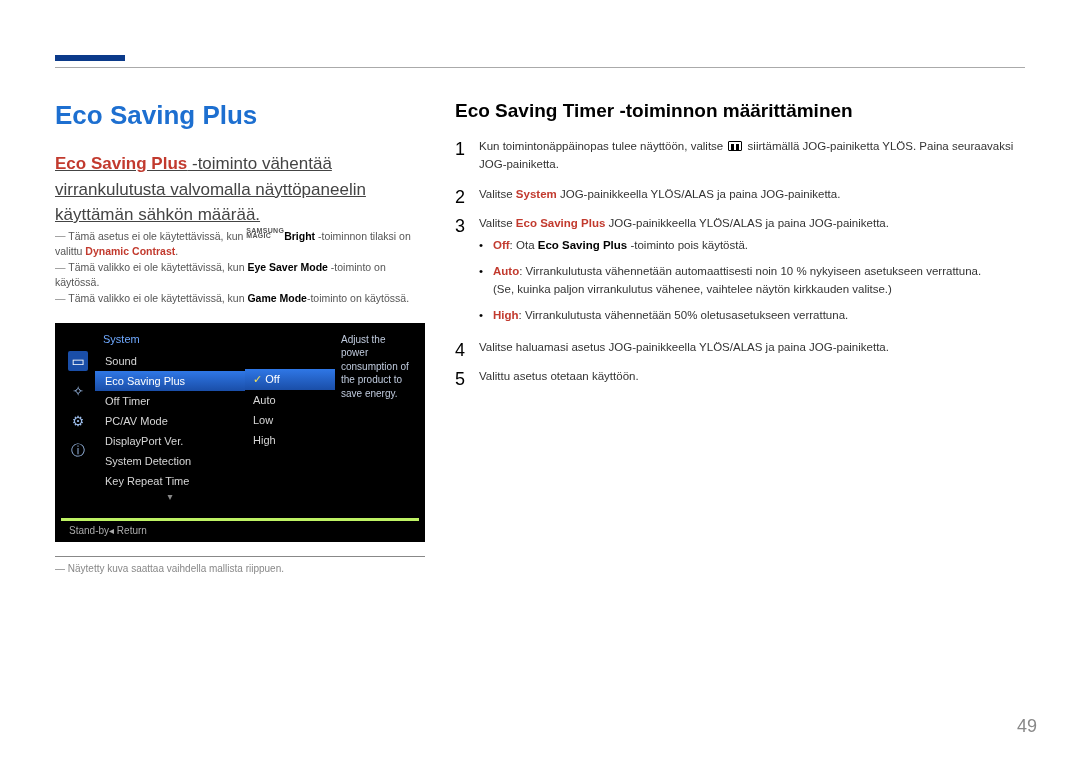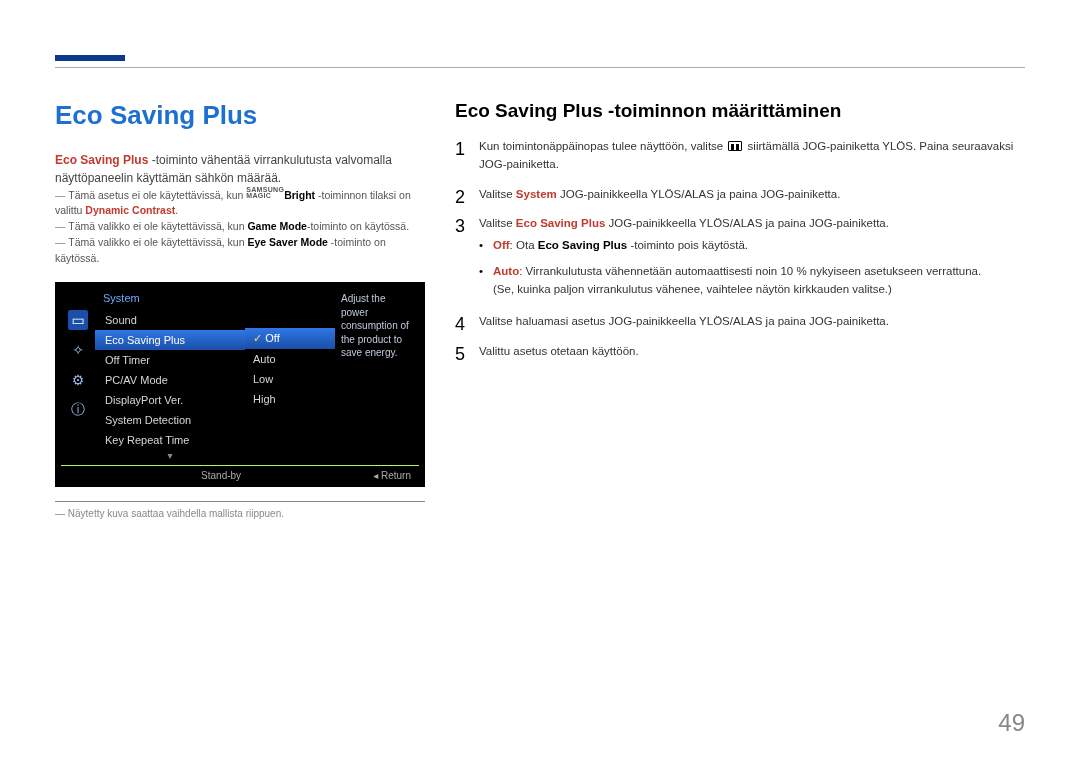--- a/index.html
+++ b/index.html
@@ -41,21 +41,21 @@
     font-size: 26px;
     font-weight: 700;
     margin-bottom: 20px;
   }
   h2.subtitle {
     color: #000;
     font-size: 19px;
     font-weight: 700;
     margin-bottom: 16px;
   }
-  .small { font-size: 12px; line-height: 1.5; color: #444; }
+  .small { font-size: 17px; line-height: 1.5; color: #444; text-decoration: underline; }
   .red { color: #c23a2e; font-weight: 700; }
   .bold { font-weight: 700; color: #000; }
   .note-line { font-size: 10.5px; color: #555; line-height: 1.5; }
   .note-dash::before { content: "― "; color:#888; }
   .footrule {
     border-top: 1px solid #888;
     margin: 14px 0 6px 0;
     width: 100%;
   }
   .footnote { font-size: 10px; color: #888; }
@@ -88,25 +88,25 @@
   .osd-icn.sel { background:#1a4ea8; color:#fff; border-radius:2px; }
   .osd-main { width: 150px; }
   .osd-sub  { width: 90px; }
   .osd-desc { flex:1; font-size:10px; padding: 4px 6px; color:#bfcadd; line-height:1.35;}
   .osd-hdr { color:#6fa9ff; padding: 4px 8px 6px 8px; font-size:11px; }
   .osd-item { padding: 4px 10px; color:#d6d6d6; }
   .osd-item.sel { background: linear-gradient(#2f77e6,#1a4ea8); color:#fff; }
   .osd-sub .osd-item { padding: 4px 8px; }
   .osd-sub .osd-item.sel::before { content:"✓ "; color:#f6e35a; }
   .osd-footer {
-    display:flex; justify-content:space-between;
+    display:flex; justify-content:flex-start;
     font-size:10px; color:#aaa;
     padding: 4px 8px 2px 8px;
-    border-top: 1px solid #bef264;
-    margin-top: 4px;
+    border-top: 3px solid #bef264;
+    margin-top: 16px;
   }
   .osd-footer .ret::before { content:"◂ "; }
   .osd-arrow { text-align:center; color:#888; font-size:10px; }
 
   
   ol.steps { list-style:none; counter-reset: st; }
   ol.steps > li {
     counter-increment: st;
     font-size: 11.5px;
     line-height: 1.55;
@@ -164,22 +164,22 @@
     display:inline-block;
     line-height: 0.8;
     vertical-align: 1px;
     font-weight:700;
   }
   .samsung-magic .r1 { display:block; }
 
   .page-num {
     position:absolute;
     bottom: 26px;
-    right: 55px;
-    font-size: 24px;
+    right: 43px;
+    font-size: 18px;
     color: #888;
   }
 </style>
 </head>
 <body>
 
 <div class="page">
   <div class="accent-bar"></div>
   <div class="top-rule"></div>
 
@@ -190,25 +190,25 @@
 
       <p class="small">
         <span class="red">Eco Saving Plus</span><span> -toiminto vähentää virrankulutusta valvomalla näyttöpaneelin käyttämän sähkön määrää.</span>
       </p>
 
       <p class="note-line note-dash">
         <span>Tämä asetus ei ole käytettävissä, kun </span><span class="samsung-magic"><span class="r1">SAMSUNG</span><span>MAGIC</span></span><span class="bold" style="font-weight:700; color:#000;">Bright</span><span> -toiminnon tilaksi on valittu </span><span class="red">Dynamic Contrast</span><span>.</span>
       </p>
 
       <p class="note-line note-dash">
+        <span>Tämä valikko ei ole käytettävissä, kun </span><span class="bold">Eye Saver Mode</span><span> -toiminto on käytössä.</span>
+      </p>
+
+      <p class="note-line note-dash">
         <span>Tämä valikko ei ole käytettävissä, kun </span><span class="bold">Game Mode</span><span>-toiminto on käytössä.</span>
-      </p>
-
-      <p class="note-line note-dash">
-        <span>Tämä valikko ei ole käytettävissä, kun </span><span class="bold">Eye Saver Mode</span><span> -toiminto on käytössä.</span>
       </p>
 
       <div class="osd">
         <div class="osd-inner">
           <div class="osd-icons">
             <div class="osd-icn sel">▭</div>
             <div class="osd-icn">✧</div>
             <div class="osd-icn">⚙</div>
             <div class="osd-icn">ⓘ</div>
           </div>
@@ -238,40 +238,43 @@
           <span>Stand-by</span>
           <span class="ret">Return</span>
         </div>
       </div>
 
       <div class="footrule"></div>
       <p class="footnote">Näytetty kuva saattaa vaihdella mallista riippuen.</p>
     </div>
 
     <div class="col-right">
-      <h2 class="subtitle">Eco Saving Plus -toiminnon määrittäminen</h2>
+      <h2 class="subtitle">Eco Saving Timer -toiminnon määrittäminen</h2>
 
       <ol class="steps">
         <li>
           <span>Kun toimintonäppäinopas tulee näyttöön, valitse </span><span class="jog-icon"></span><span> siirtämällä JOG-painiketta YLÖS. Paina seuraavaksi JOG-painiketta.</span>
         </li>
         <li>
           <span>Valitse </span><span class="red">System</span><span> JOG-painikkeella YLÖS/ALAS ja paina JOG-painiketta.</span>
         </li>
         <li>
           <span>Valitse </span><span class="red">Eco Saving Plus</span><span> JOG-painikkeella YLÖS/ALAS ja paina JOG-painiketta.</span>
 
           <ul class="bullets">
             <li>
               <span class="red">Off</span><span>: Ota </span><span class="bold">Eco Saving Plus</span><span> -toiminto pois käytöstä.</span>
             </li>
             <li>
               <span class="red">Auto</span><span>: Virrankulutusta vähennetään automaattisesti noin 10 % nykyiseen asetukseen verrattuna.</span><br>
               <span>(Se, kuinka paljon virrankulutus vähenee, vaihtelee näytön kirkkauden valitse.)</span>
             </li>
+            <li>
+              <span class="red">High</span><span>: Virrankulutusta vähennetään 50% oletusasetukseen verrattuna.</span>
+            </li>
           </ul>
         </li>
         <li>Valitse haluamasi asetus JOG-painikkeella YLÖS/ALAS ja paina JOG-painiketta.</li>
         <li>Valittu asetus otetaan käyttöön.</li>
       </ol>
     </div>
   </div>
 
   <div class="page-num">49</div>
 </div>

